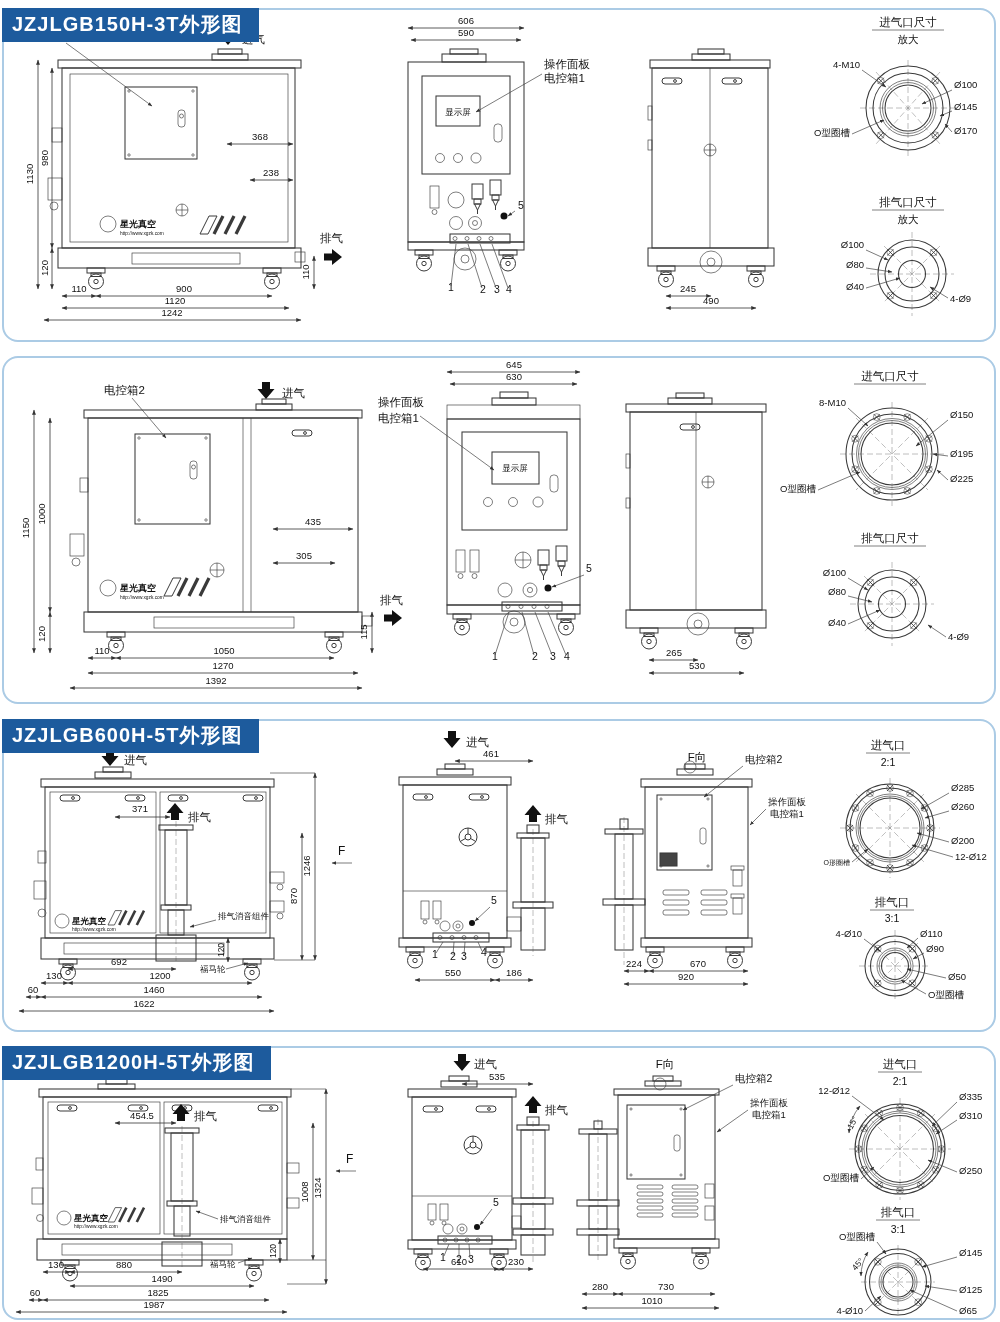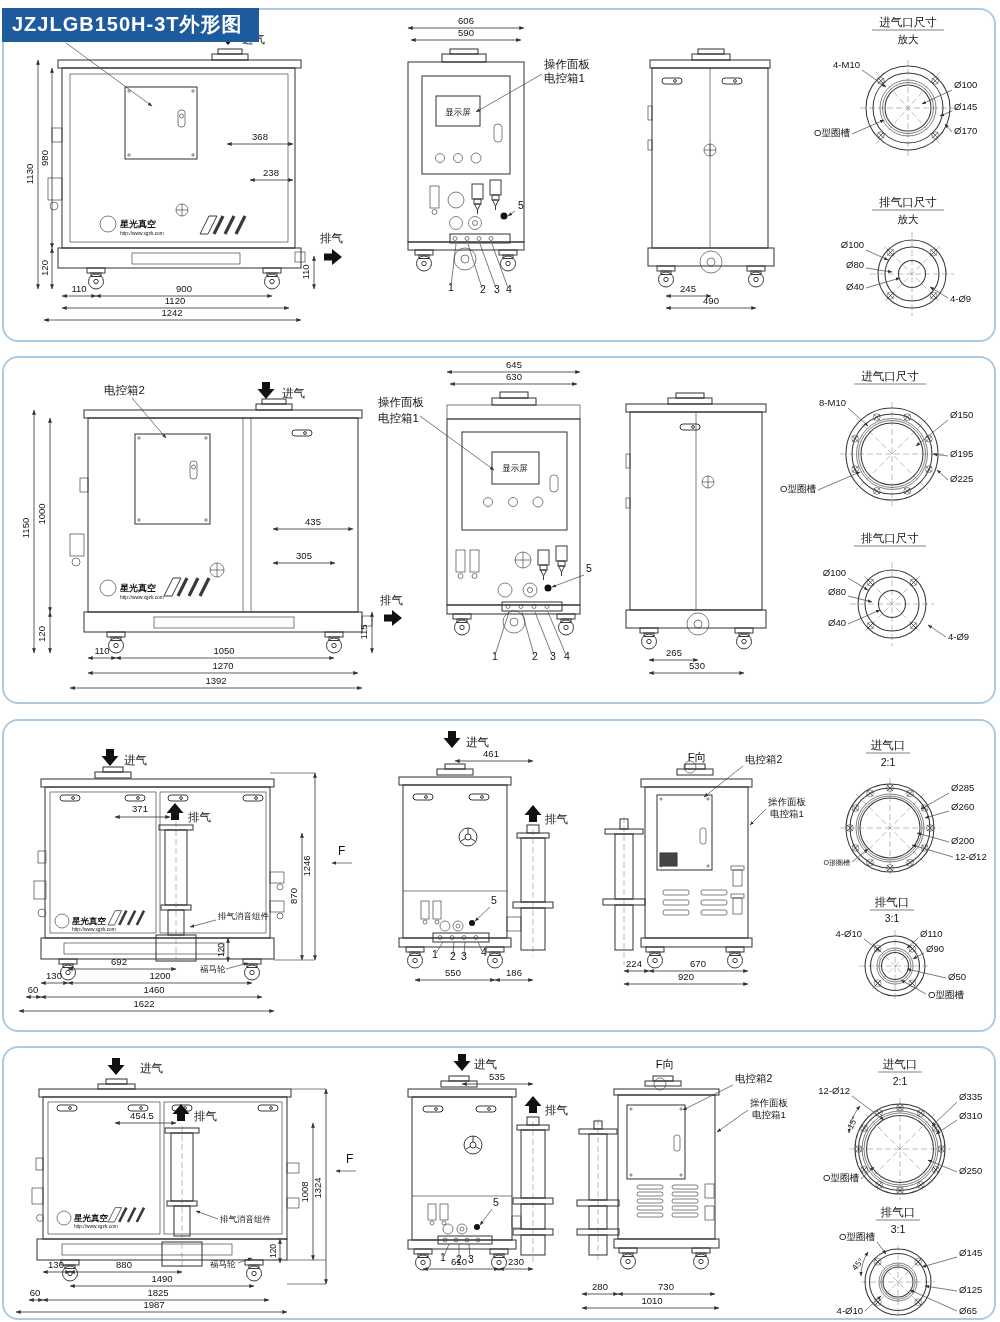--- a/index.html
+++ b/index.html
@@ -458,20 +458,21 @@
       <line class="ld" x1="844" y1="238" x2="868" y2="244" marker-end="url(#arr)"></line>
       <text x="842" y="268" class="t9 te">Ø40</text>
       <line class="ld" x1="844" y1="266" x2="876" y2="252" marker-end="url(#arr)"></line>
       <text x="944" y="282" class="t9">4-Ø9</text>
       <line class="ld" x1="942" y1="279" x2="924" y2="267" marker-end="url(#arr)"></line>
     </g>
   </svg>
 </div>
 
 <div class="panel" style="top:719px;height:313px">
+  <div class="tbar">JZJLGB600H-5T外形图</div>
   <svg class="d" width="990" height="309" viewBox="0 0 990 309">
 
     <g class="ln">
       <rect x="37" y="58" width="233" height="8"></rect>
       <rect x="41" y="66" width="225" height="151"></rect>
       <rect x="46" y="71" width="106" height="141" class="th"></rect>
         <rect x="156" y="71" width="106" height="141" class="th"></rect>
       <use href="#slot" x="56" y="74"></use>
         <use href="#slot" x="121" y="74"></use>
         <use href="#slot" x="164" y="74"></use>
@@ -699,20 +700,21 @@
       <line class="ld" x1="920" y1="232" x2="909" y2="238" marker-end="url(#arr)"></line>
       <text x="944" y="259" class="t9">Ø50</text>
       <line class="ld" x1="942" y1="257" x2="903" y2="248" marker-end="url(#arr)"></line>
       <text x="924" y="277" class="t9">O型圈槽</text>
       <line class="ld" x1="922" y1="273" x2="897" y2="259" marker-end="url(#arr)"></line>
     </g>
   </svg>
 </div>
 
 <div class="panel" style="top:1046px;height:274px">
+  <div class="tbar">JZJLGB1200H-5T外形图</div>
   <svg class="d" width="990" height="270" viewBox="0 0 990 270">
 
     <g class="ln">
       <rect x="35" y="41" width="252" height="8"></rect>
       <rect x="39" y="49" width="244" height="142"></rect>
       <rect x="44" y="54" width="112" height="132" class="th"></rect>
         <rect x="160" y="54" width="118" height="132" class="th"></rect>
       <use href="#slot" x="53" y="57"></use>
         <use href="#slot" x="124" y="57"></use>
         <use href="#slot" x="168" y="57"></use>

